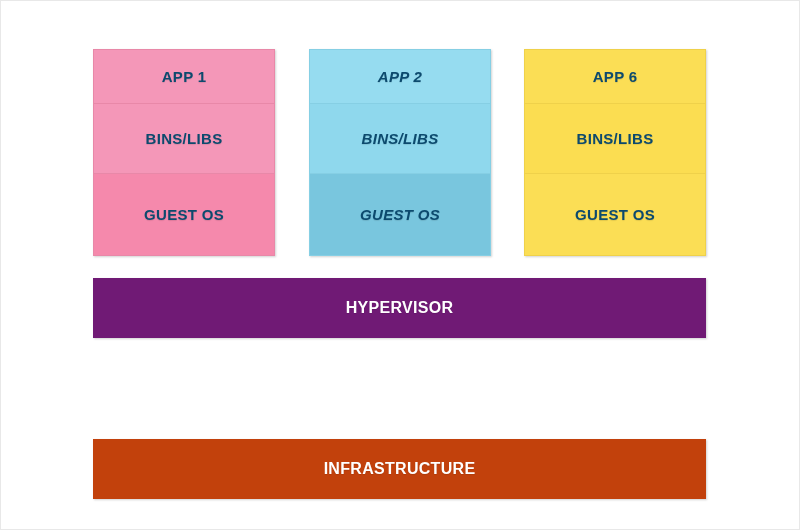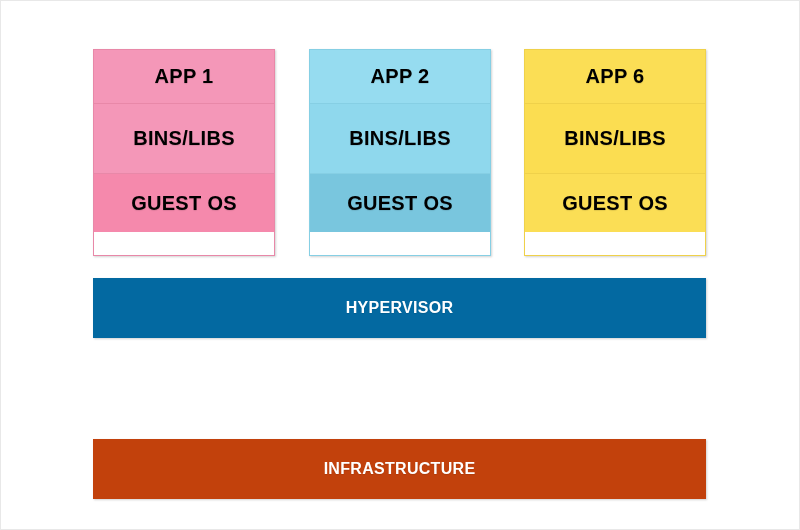--- a/index.html
+++ b/index.html
@@ -26,38 +26,38 @@
   .vm-column {
     position: absolute;
     top: 48px;
     width: 180px;
     height: 205px;
     display: flex;
     flex-direction: column;
     box-shadow: 1px 1px 2px rgba(0,0,0,0.18);
   }
   #vm-column-1 { left: 92px; }
-  #vm-column-2 { left: 308px; }
+  #vm-column-2 { left: 308px; font-style: italic; }
   #vm-column-3 { left: 523px; }
 
   .vm-cell {
     display: flex;
     align-items: center;
     justify-content: center;
     box-sizing: border-box;
-    color: #000000;
+    color: #0c4a6e;
     font-weight: bold;
-    font-size: 20px;
+    font-size: 15px;
     letter-spacing: 0.3px;
     text-shadow: 0 1px 1px rgba(0,0,0,0.10);
     white-space: nowrap;
   }
   .cell-app   { height: 53px; }
   .cell-bins  { height: 70px; text-align: center; }
-  .cell-guest { height: 59px; }
+  .cell-guest { height: 82px; }
 
   
   .layer-bar {
     position: absolute;
     left: 92px;
     width: 613px;
     height: 60px;
     display: flex;
     align-items: center;
     justify-content: center;
@@ -90,18 +90,18 @@
     <div class="vm-cell cell-bins" style="background-color: rgb(143, 216, 237); border-top: 1px solid rgb(134, 207, 228);">BINS/LIBS</div>
     <div class="vm-cell cell-guest" style="background-color: rgb(121, 198, 222); border-top: 1px solid rgb(134, 207, 228);">GUEST OS</div>
   </div>
 
   <div class="vm-column" id="vm-column-3" style="border: 1px solid rgb(239, 209, 74);">
     <div class="vm-cell cell-app" style="background-color: rgb(251, 222, 85);">APP 6</div>
     <div class="vm-cell cell-bins" style="background-color: rgb(251, 221, 81); border-top: 1px solid rgb(239, 209, 74);">BINS/LIBS</div>
     <div class="vm-cell cell-guest" style="background-color: rgb(251, 222, 85); border-top: 1px solid rgb(239, 209, 74);">GUEST OS</div>
   </div>
 
-  <div class="layer-bar" id="layer-hypervisor" style="background-color: #0369a1;">HYPERVISOR</div>
+  <div class="layer-bar" id="layer-hypervisor" style="background-color: #701a75;">HYPERVISOR</div>
 
 
   <div class="layer-bar" id="layer-infra" style="background-color: #c2410c;">INFRASTRUCTURE</div>
 
 </div>
 
 </body></html>

